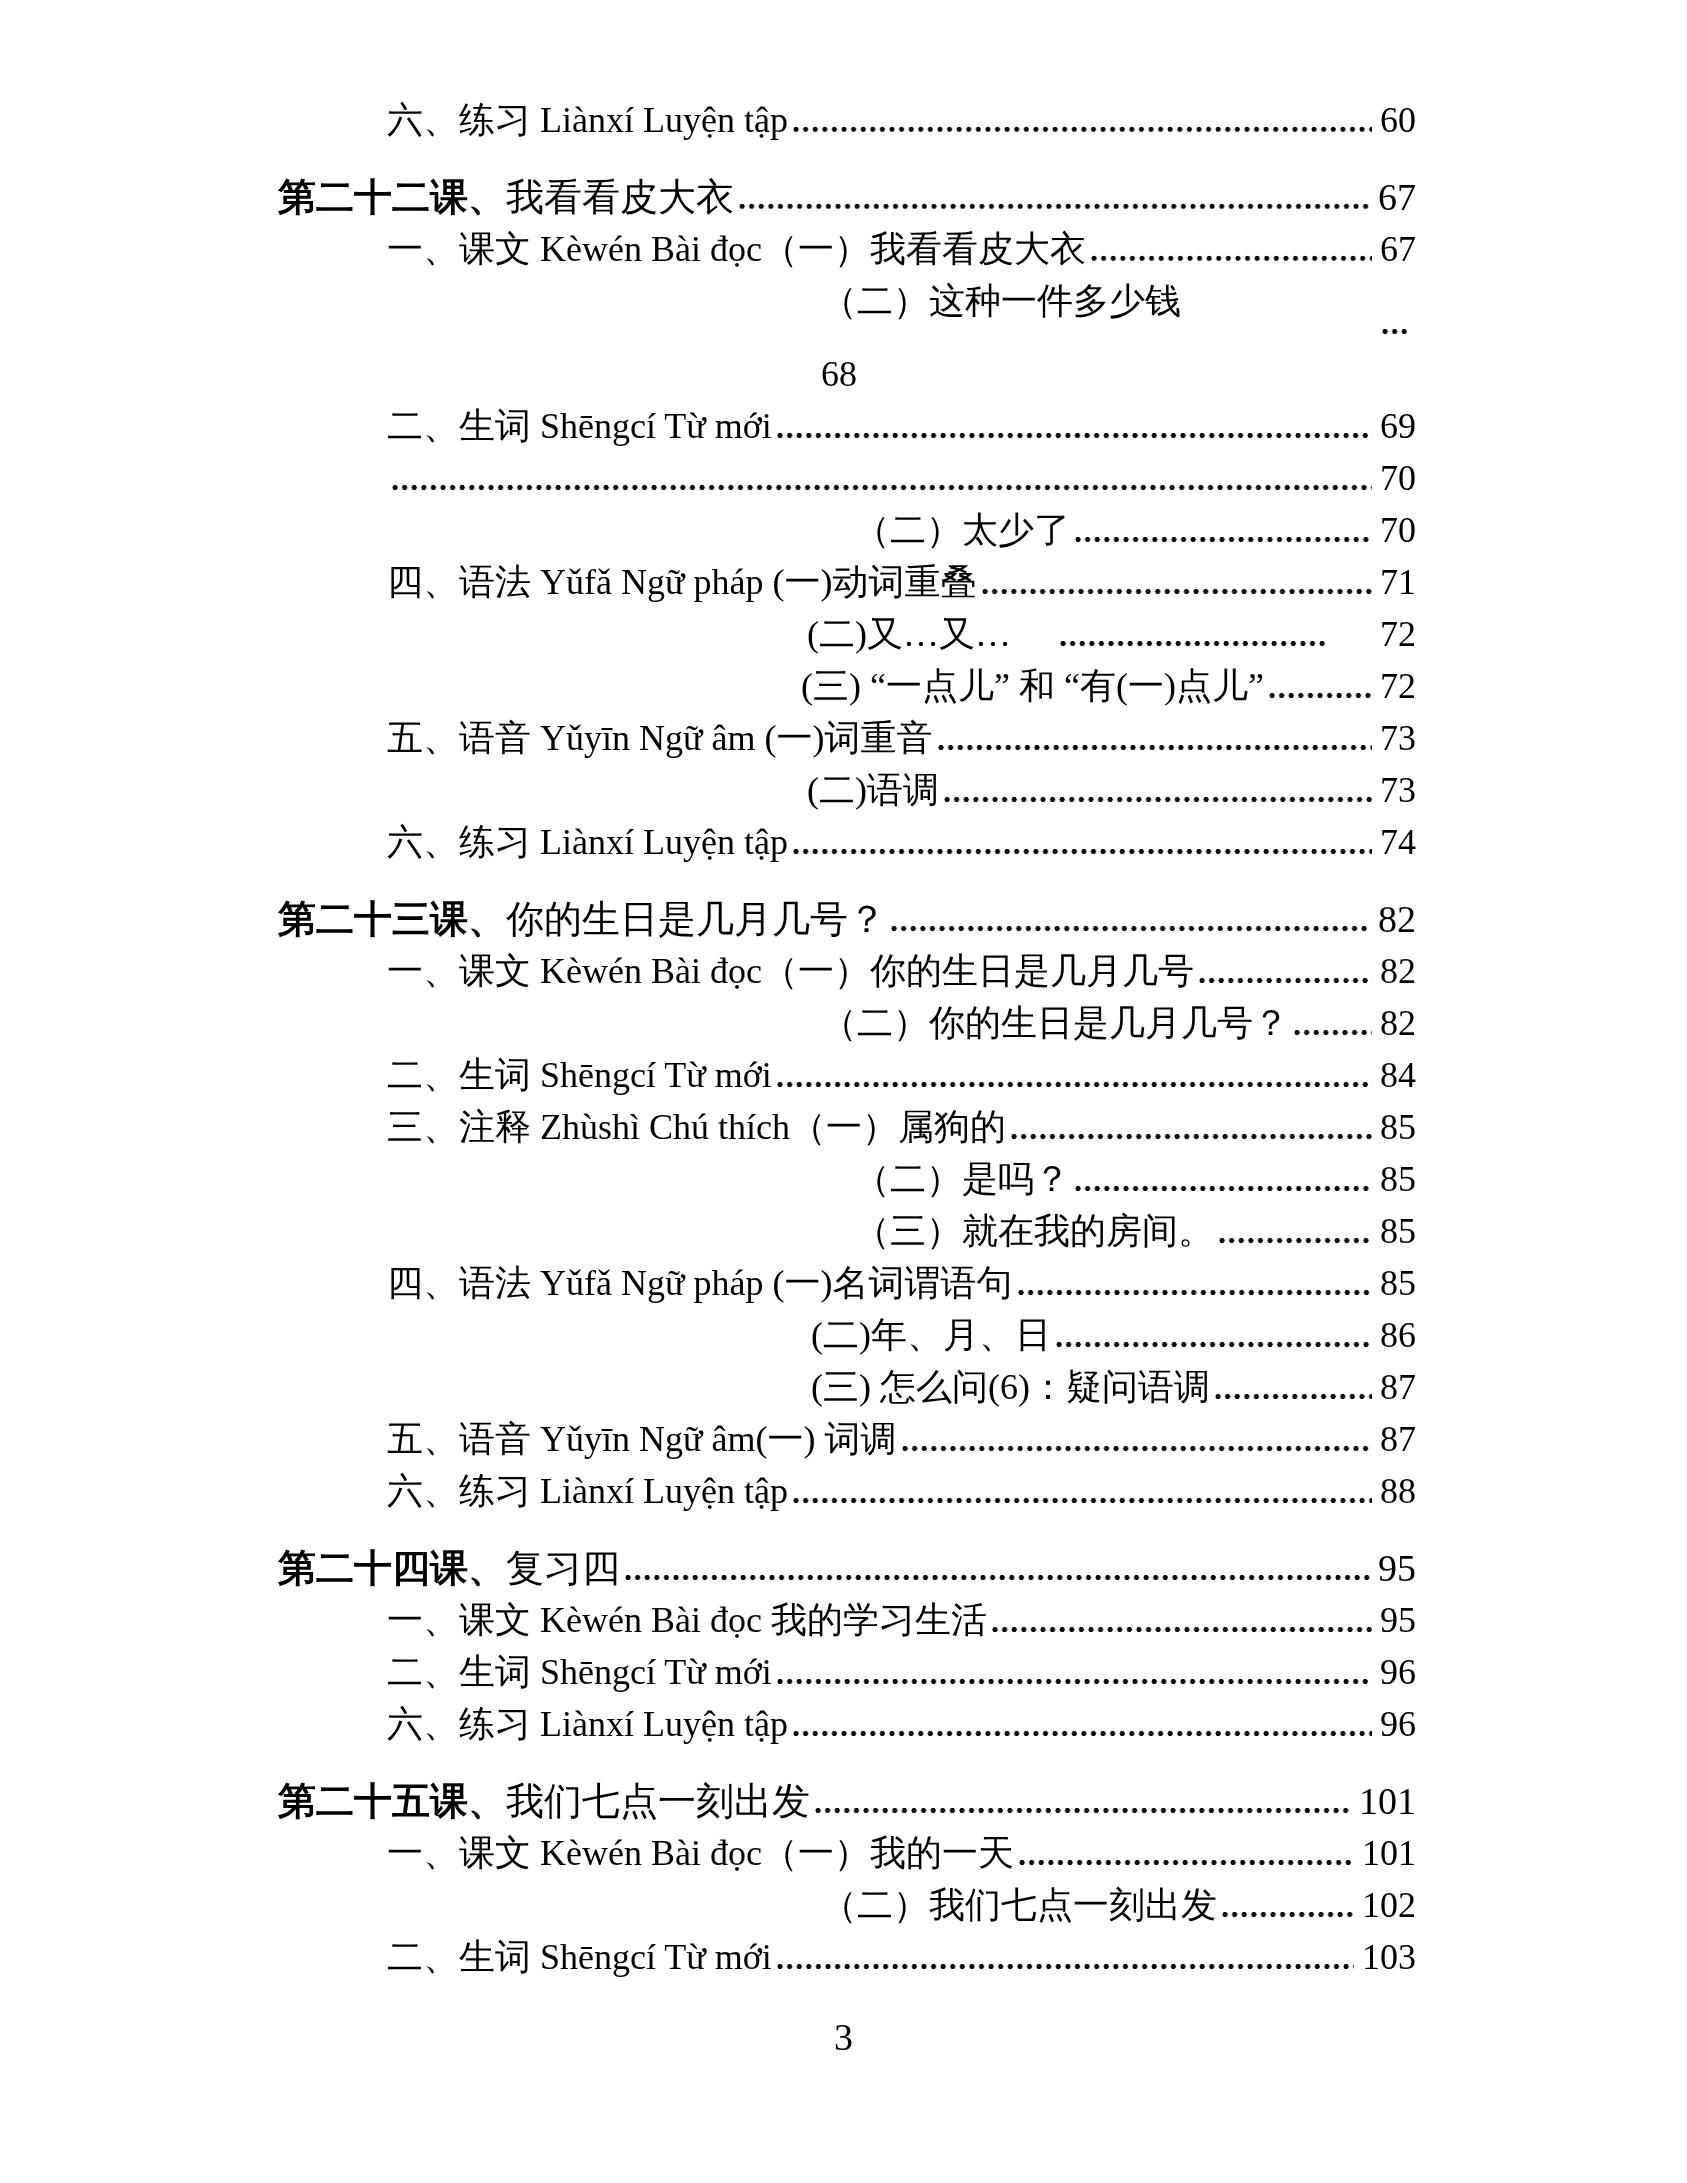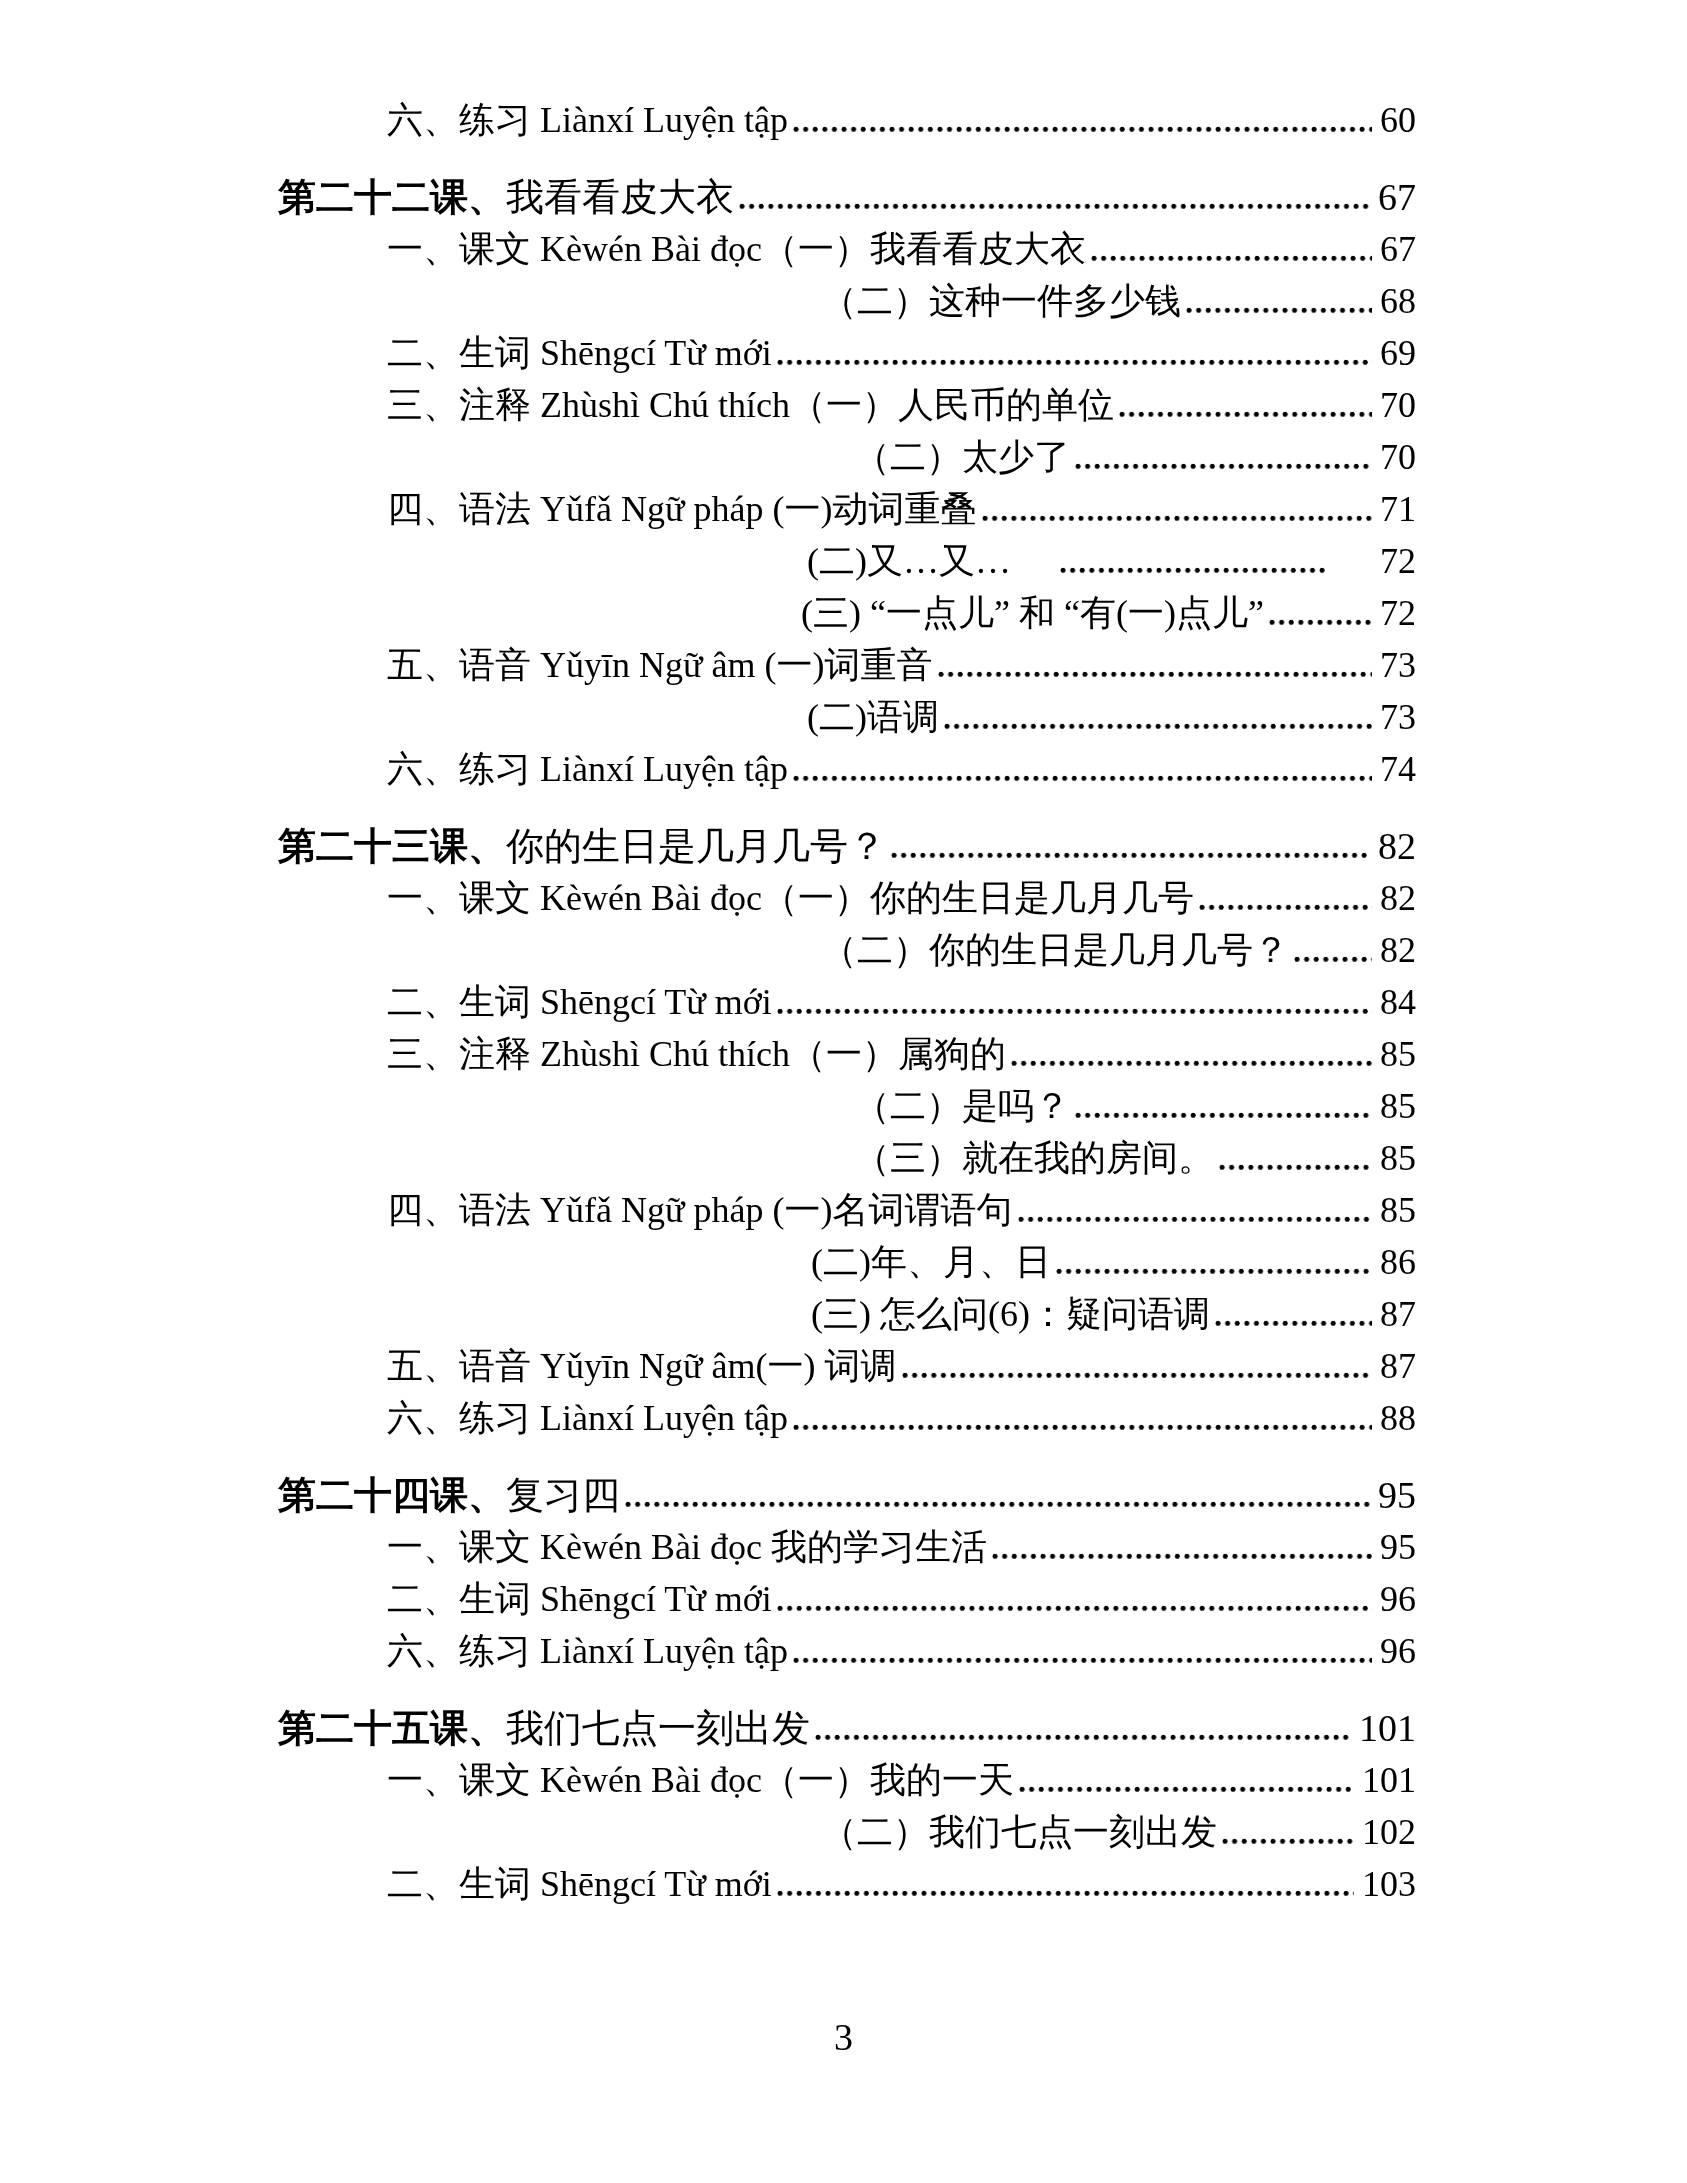--- a/index.html
+++ b/index.html
@@ -82,32 +82,31 @@
       <div class="row chapter">
         <span class="entry-text"><span class="chapter-label">第二十二课、</span><span>我看看皮大衣</span></span>
         <span class="leader"></span>
         <span class="pagenum">67</span>
       </div>
       <div class="row item">
         <span class="entry-text">一、课文 Kèwén Bài đọc（一）我看看皮大衣</span>
         <span class="leader"></span>
         <span class="pagenum">67</span>
       </div>
-      <div class="row sub" style="padding-left: 543px;">
+      <div class="row sub" style="padding-left: 543px; flex-direction: column;">
         <span class="entry-text">（二）这种一件多少钱</span>
         <span class="leader"></span>
         <span class="pagenum">68</span>
       </div>
       <div class="row item">
         <span class="entry-text">二、生词 Shēngcí Từ mới</span>
         <span class="leader"></span>
         <span class="pagenum">69</span>
       </div>
       <div class="row item">
-        <span class="entry-text">三、注释 Zhùshì Chú thích（一）人民币的单位</span>
         <span class="leader"></span>
         <span class="pagenum">70</span>
       </div>
       <div class="row sub" style="padding-left: 576px;">
         <span class="entry-text">（二）太少了</span>
         <span class="leader"></span>
         <span class="pagenum">70</span>
       </div>
       <div class="row item">
         <span class="entry-text">四、语法 Yǔfǎ Ngữ pháp (一)动词重叠</span>

